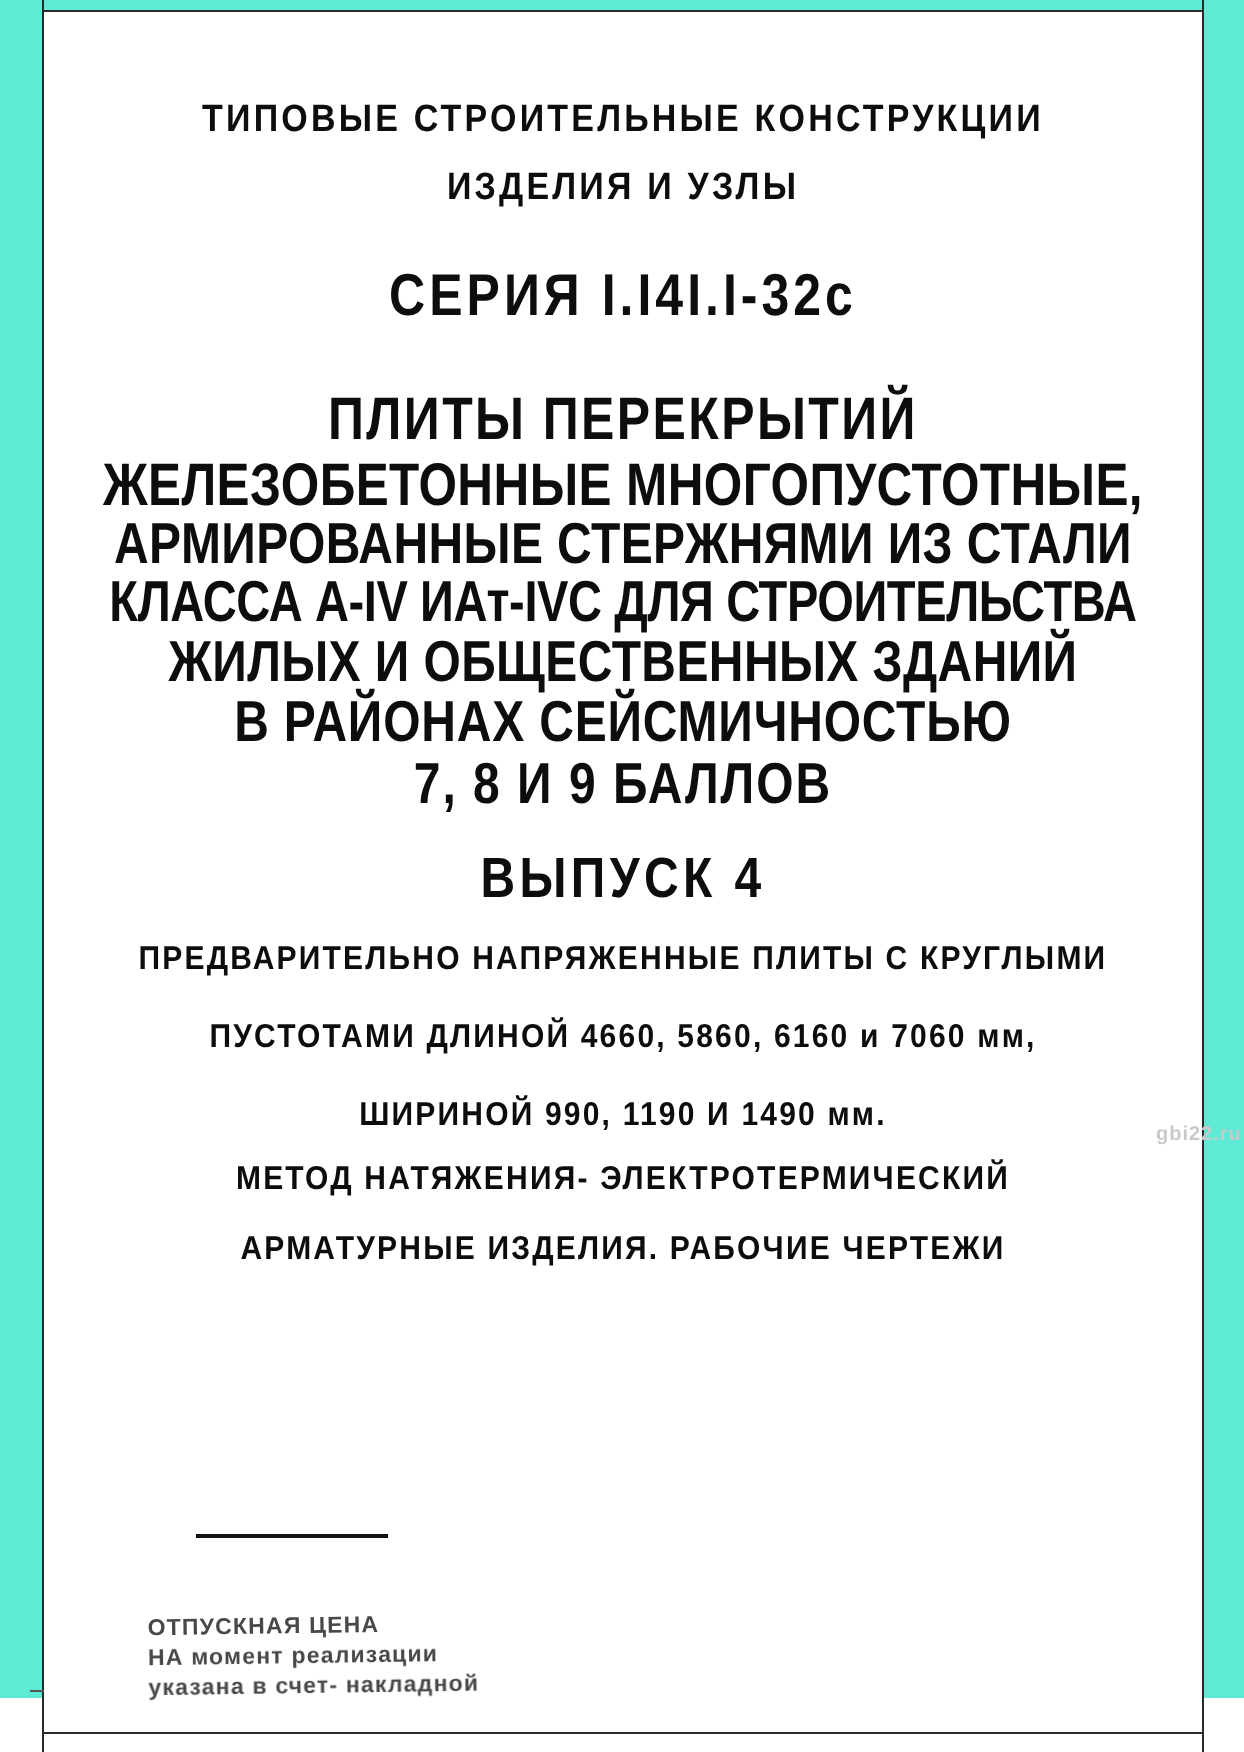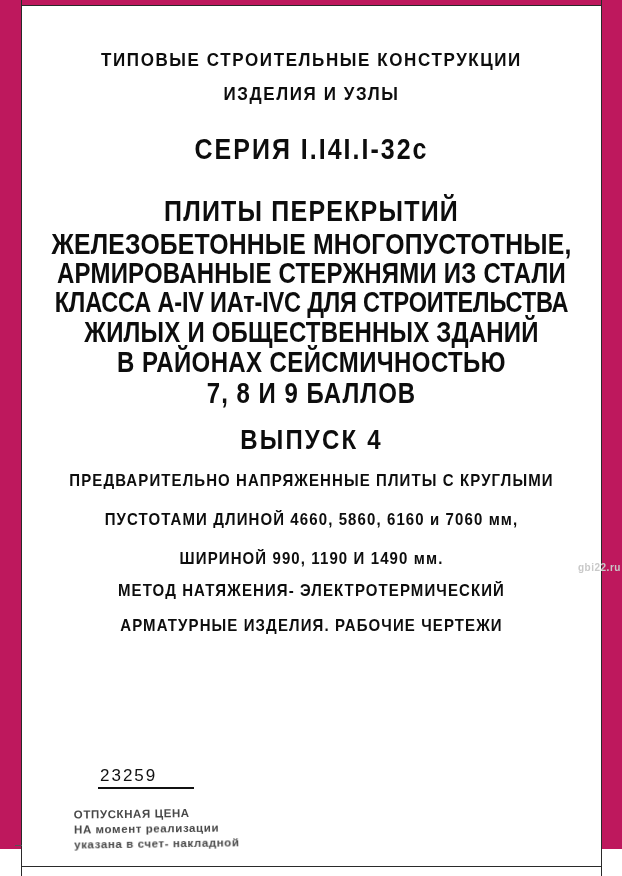--- a/index.html
+++ b/index.html
@@ -14,21 +14,21 @@
     color: #111111;
     overflow: hidden;
     position: relative;
   }
   .page {
     position: absolute;
     left: 0;
     top: 0;
     width: 622px;
     height: 849px;
-    background: #be185d;
+    background: #5eead4;
   }
   
   .scan-edge-left {
     position: absolute;
     left: 21px;
     top: 0;
     width: 1px;
     height: 876px;
     background: #2a2a2a;
   }
@@ -282,21 +282,20 @@
 
     <div class="line d1">ПРЕДВАРИТЕЛЬНО  НАПРЯЖЕННЫЕ  ПЛИТЫ  С КРУГЛЫМИ</div>
     <div class="line d2">ПУСТОТАМИ  ДЛИНОЙ  4660, 5860, 6160   и   7060 мм,</div>
     <div class="line d3">ШИРИНОЙ  990, 1190 И 1490 мм.</div>
     <div class="line d4">МЕТОД НАТЯЖЕНИЯ- ЭЛЕКТРОТЕРМИЧЕСКИЙ</div>
     <div class="line d5">АРМАТУРНЫЕ ИЗДЕЛИЯ. РАБОЧИЕ ЧЕРТЕЖИ</div>
 
     <div class="watermark">gbi22.ru</div>
 
     <div class="code-wrap">
-      <div class="code-text">23259</div>
       <div class="code-rule"></div>
     </div>
 
     <div class="stamp">
       <div class="s1">ОТПУСКНАЯ ЦЕНА</div>
       <div class="s2">НА момент реализации</div>
       <div class="s3">указана в счет- накладной</div>
     </div>
 
   </div>

